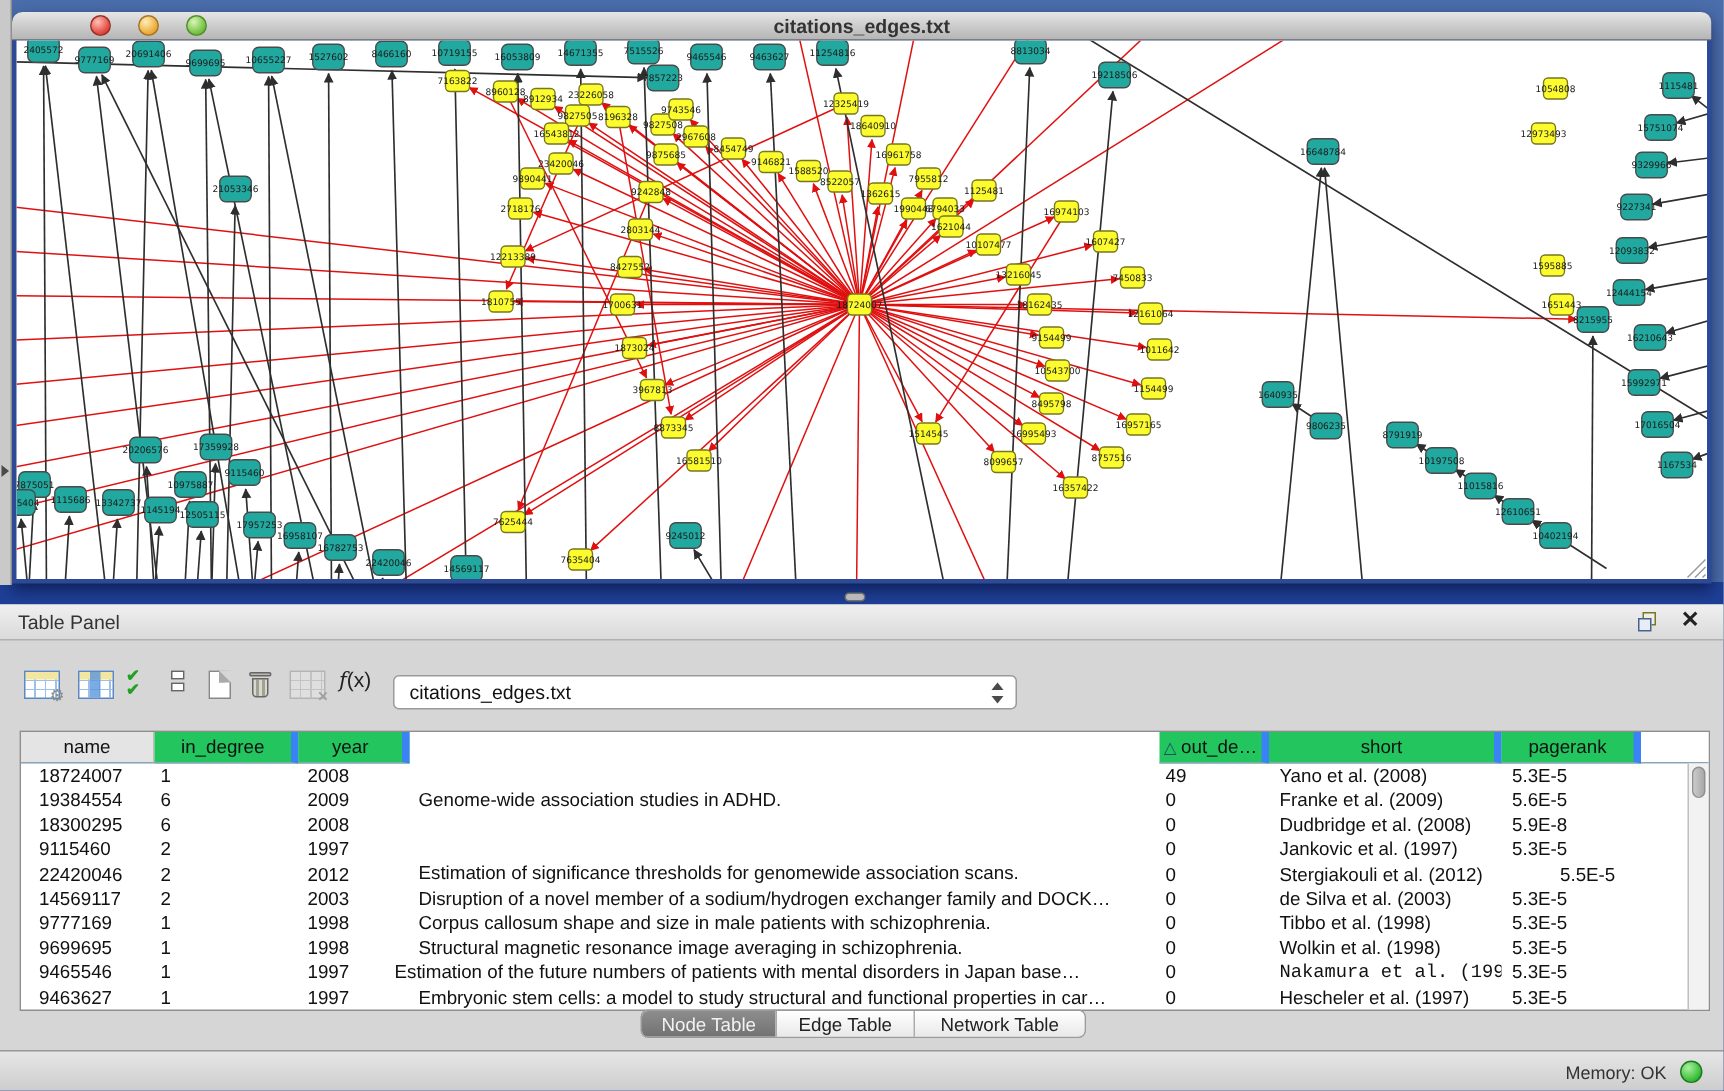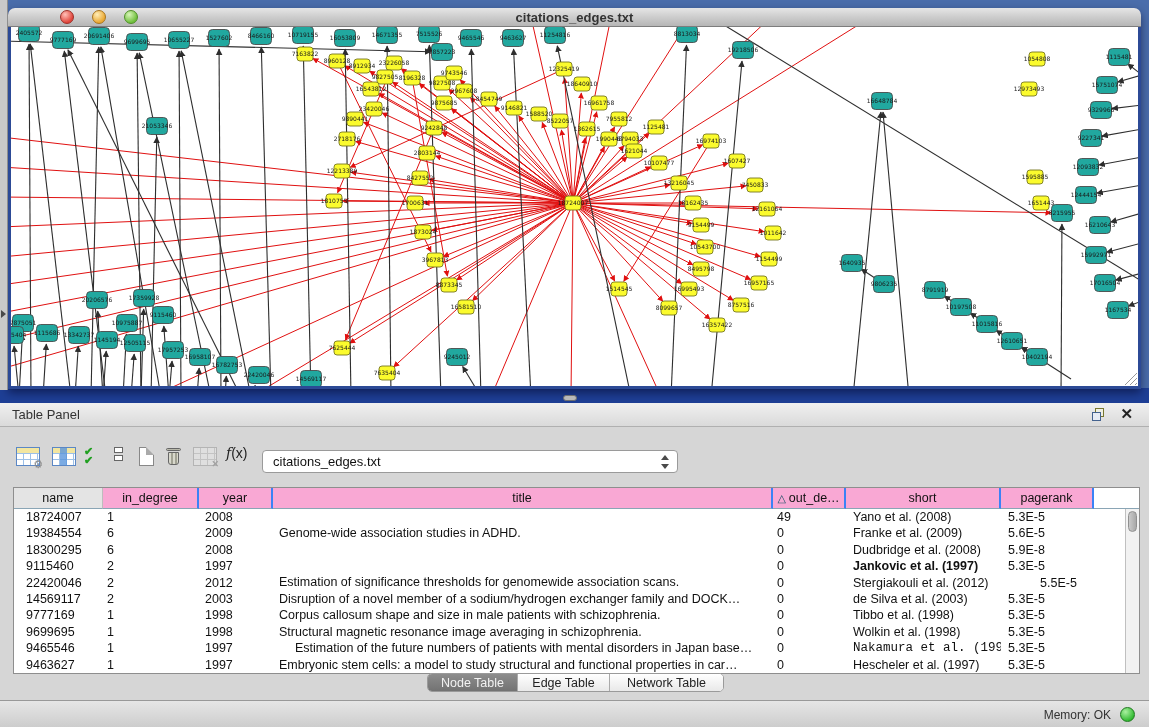--- a/index.html
+++ b/index.html
@@ -57,21 +57,21 @@
   .ic-fx { font-size:14px; color:#222; }
   .ic-fx i { font-family:"DejaVu Serif", serif; }
   .dropdown { position:absolute; left:262px; top:23px; width:416px; height:23px; background:#fff; border:1px solid #9a9a9a; border-radius:4px; }
   .dropdown .val { position:absolute; left:10px; top:3px; font-size:13px; color:#111; }
   .steppers { position:absolute; right:6px; top:3px; width:12px; height:16px; }
   .steppers .up { position:absolute; left:2px; top:1px; width:0; height:0; border-left:4px solid transparent; border-right:4px solid transparent; border-bottom:5px solid #4a4a4a; }
   .steppers .dn { position:absolute; left:2px; bottom:1px; width:0; height:0; border-left:4px solid transparent; border-right:4px solid transparent; border-top:5px solid #4a4a4a; }
 
   .tablezone { position:absolute; left:13px; top:84px; width:1127px; height:187px; background:#fff; border:1px solid #8e8e8e; }
   .thead { position:absolute; left:0; top:0; width:100%; height:21px; }
-  .th { position:absolute; top:0; height:21px; background:#f9a8d4; border-right:2px solid #3b82f6; border-bottom:1px solid #8aa5b5;
+  .th { position:absolute; top:0; height:21px; background:#22c55e; border-right:5px solid #3b82f6; border-bottom:1px solid #8aa5b5;
         font-size:12.5px; color:#111; text-align:center; line-height:20px; overflow:hidden; white-space:nowrap; }
   .th.gray { background:#e4e4e4; border-right:1px solid #bdbdbd; }
   .th .sort { color:#1a4f66; font-size:11px; margin-right:3px; }
   .tbody { position:absolute; left:0; top:21px; width:100%; bottom:0; }
   .tr { position:absolute; left:0; width:100%; height:17px; }
   .td { position:absolute; top:0; height:17px; font-size:12.5px; color:#111; line-height:16px; white-space:nowrap; overflow:hidden; }
   .vscroll { position:absolute; right:0; top:21px; bottom:0; width:14px; background:#f2f2f2; border-left:1px solid #c0c0c0; }
   .vthumb { position:absolute; left:2px; top:2px; width:9px; height:21px; background:linear-gradient(90deg,#cacaca,#a8a8a8); border:1px solid #909090; border-radius:5px; }
 
   .tabs { position:absolute; left:427px; top:270px; height:19px; border:1px solid #9a9a9a; border-radius:5px; overflow:hidden; background:#fff; }
@@ -549,21 +549,20 @@
             <span class="dn"></span>
           </span>
       </div>
     </div>
 
     <div class="tablezone">
       <div class="thead" id="thead">
           <div class="th gray" style="left: 0px; width: 89px;">name</div>
           <div class="th" style="left: 89px; width: 96px;">in_degree</div>
           <div class="th" style="left: 185px; width: 74px;">year</div>
-          <div class="th" style="left: 259px; width: 500px;">title</div>
           <div class="th" style="left: 759px; width: 73px;"><span class="sort">△</span>out_de…</div>
           <div class="th" style="left: 832px; width: 155px;">short</div>
           <div class="th" style="left: 987px; width: 93px;">pagerank</div>
           <div class="th" style="left: 1080px; width: 45px; background: rgb(255, 255, 255); border-right: none;"></div>
         </div>
       <div class="tbody" id="tbody">
           <div class="tr" style="top: 0px;">
             <div class="td" style="left: 0px; width: 89px; padding-left: 12px;">18724007</div>
             <div class="td" style="left: 89px; width: 96px; padding-left: 4px;">1</div>
             <div class="td" style="left: 185px; width: 74px; padding-left: 6px;">2008</div>
@@ -587,21 +586,21 @@
             <div class="td" style="left: 259px; width: 500px; padding-left: 6px; margin-top: 32px;">Estimation of significance thresholds for genomewide association scans.</div>
             <div class="td" style="left: 759px; width: 73px; padding-left: 4px;">0</div>
             <div class="td" style="left: 832px; width: 155px; padding-left: 7px;">Dudbridge et al. (2008)</div>
             <div class="td" style="left: 987px; width: 93px; padding-left: 7px;">5.9E-8</div>
           </div>
           <div class="tr" style="top: 49.2px;">
             <div class="td" style="left: 0px; width: 89px; padding-left: 12px;">9115460</div>
             <div class="td" style="left: 89px; width: 96px; padding-left: 4px;">2</div>
             <div class="td" style="left: 185px; width: 74px; padding-left: 6px;">1997</div>
             <div class="td" style="left: 759px; width: 73px; padding-left: 4px;">0</div>
-            <div class="td" style="left: 832px; width: 155px; padding-left: 7px; font-weight: bold;">Jankovic et al. (1997)</div>
+            <div class="td" style="left: 832px; width: 155px; padding-left: 7px;">Jankovic et al. (1997)</div>
             <div class="td" style="left: 987px; width: 93px; padding-left: 7px;">5.3E-5</div>
           </div>
           <div class="tr" style="top: 65.6px;">
             <div class="td" style="left: 0px; width: 89px; padding-left: 12px;">22420046</div>
             <div class="td" style="left: 89px; width: 96px; padding-left: 4px;">2</div>
             <div class="td" style="left: 185px; width: 74px; padding-left: 6px;">2012</div>
             <div class="td" style="left: 759px; width: 73px; padding-left: 4px;">0</div>
             <div class="td" style="left: 832px; width: 155px; padding-left: 7px;">Stergiakouli et al. (2012)</div>
             <div class="td" style="left: 1019px; width: 93px; padding-left: 7px;">5.5E-5</div>
           </div>
@@ -629,21 +628,21 @@
             <div class="td" style="left: 185px; width: 74px; padding-left: 6px;">1998</div>
             <div class="td" style="left: 259px; width: 500px; padding-left: 6px;">Structural magnetic resonance image averaging in schizophrenia.</div>
             <div class="td" style="left: 759px; width: 73px; padding-left: 4px;">0</div>
             <div class="td" style="left: 832px; width: 155px; padding-left: 7px;">Wolkin et al. (1998)</div>
             <div class="td" style="left: 987px; width: 93px; padding-left: 7px;">5.3E-5</div>
           </div>
           <div class="tr" style="top: 131.2px;">
             <div class="td" style="left: 0px; width: 89px; padding-left: 12px;">9465546</div>
             <div class="td" style="left: 89px; width: 96px; padding-left: 4px;">1</div>
             <div class="td" style="left: 185px; width: 74px; padding-left: 6px;">1997</div>
-            <div class="td" style="left: 275px; width: 500px; padding-left: 6px;">Estimation of the future numbers of patients with mental disorders in Japan base…</div>
+            <div class="td" style="left: 243px; width: 500px; padding-left: 6px;">Estimation of the future numbers of patients with mental disorders in Japan base…</div>
             <div class="td" style="left: 759px; width: 73px; padding-left: 4px;">0</div>
             <div class="td" style="left: 832px; width: 155px; padding-left: 7px; font-family: Liberation Mono, monospace;">Nakamura et al. (1997)</div>
             <div class="td" style="left: 987px; width: 93px; padding-left: 7px;">5.3E-5</div>
           </div>
           <div class="tr" style="top: 147.6px;">
             <div class="td" style="left: 0px; width: 89px; padding-left: 12px;">9463627</div>
             <div class="td" style="left: 89px; width: 96px; padding-left: 4px;">1</div>
             <div class="td" style="left: 185px; width: 74px; padding-left: 6px;">1997</div>
             <div class="td" style="left: 259px; width: 500px; padding-left: 6px;">Embryonic stem cells: a model to study structural and functional properties in car…</div>
             <div class="td" style="left: 759px; width: 73px; padding-left: 4px;">0</div>

